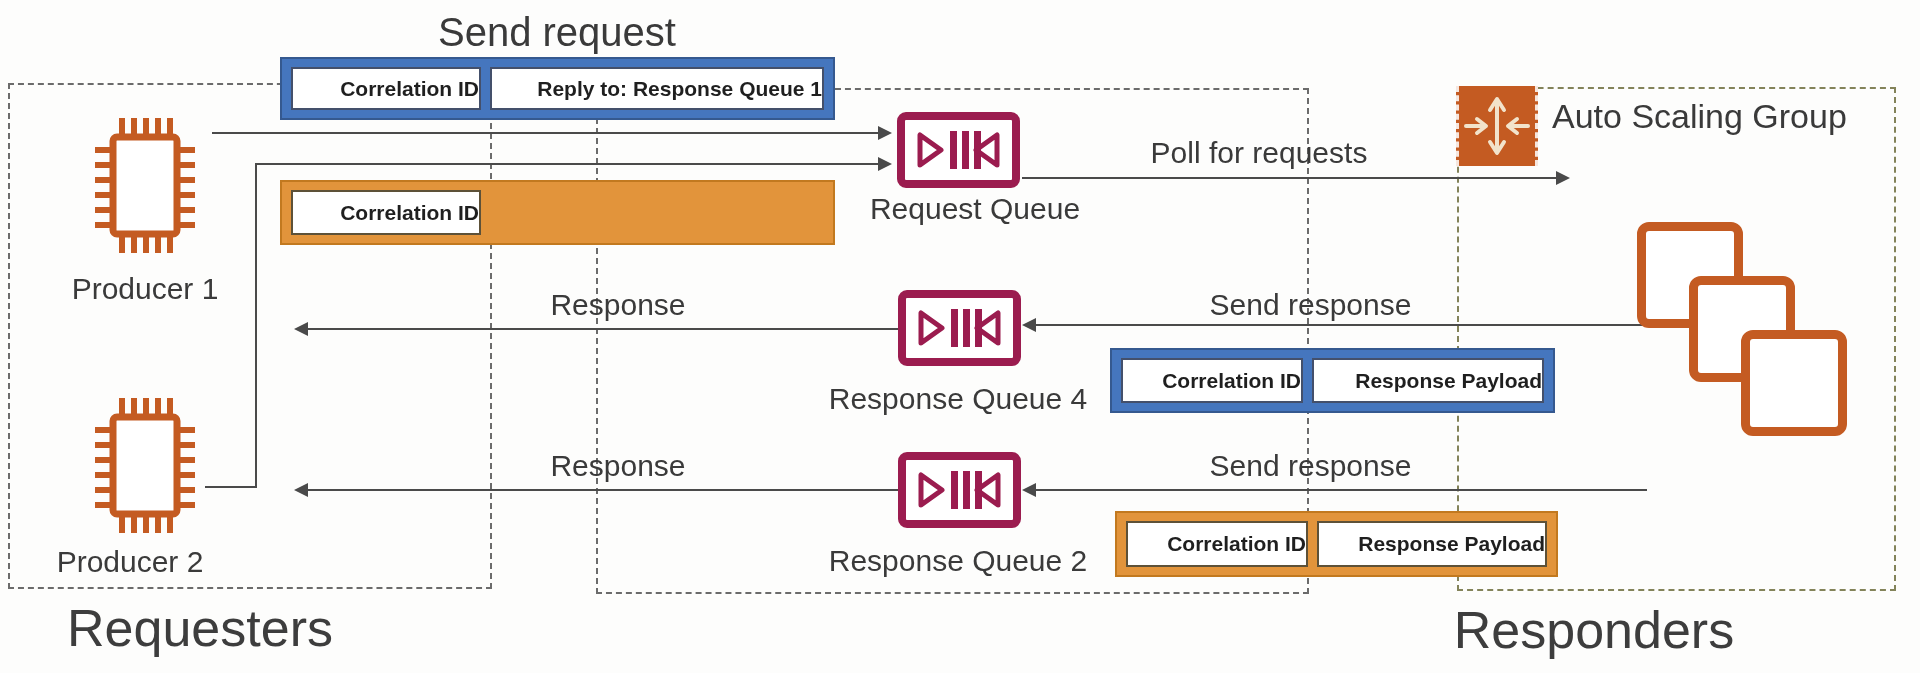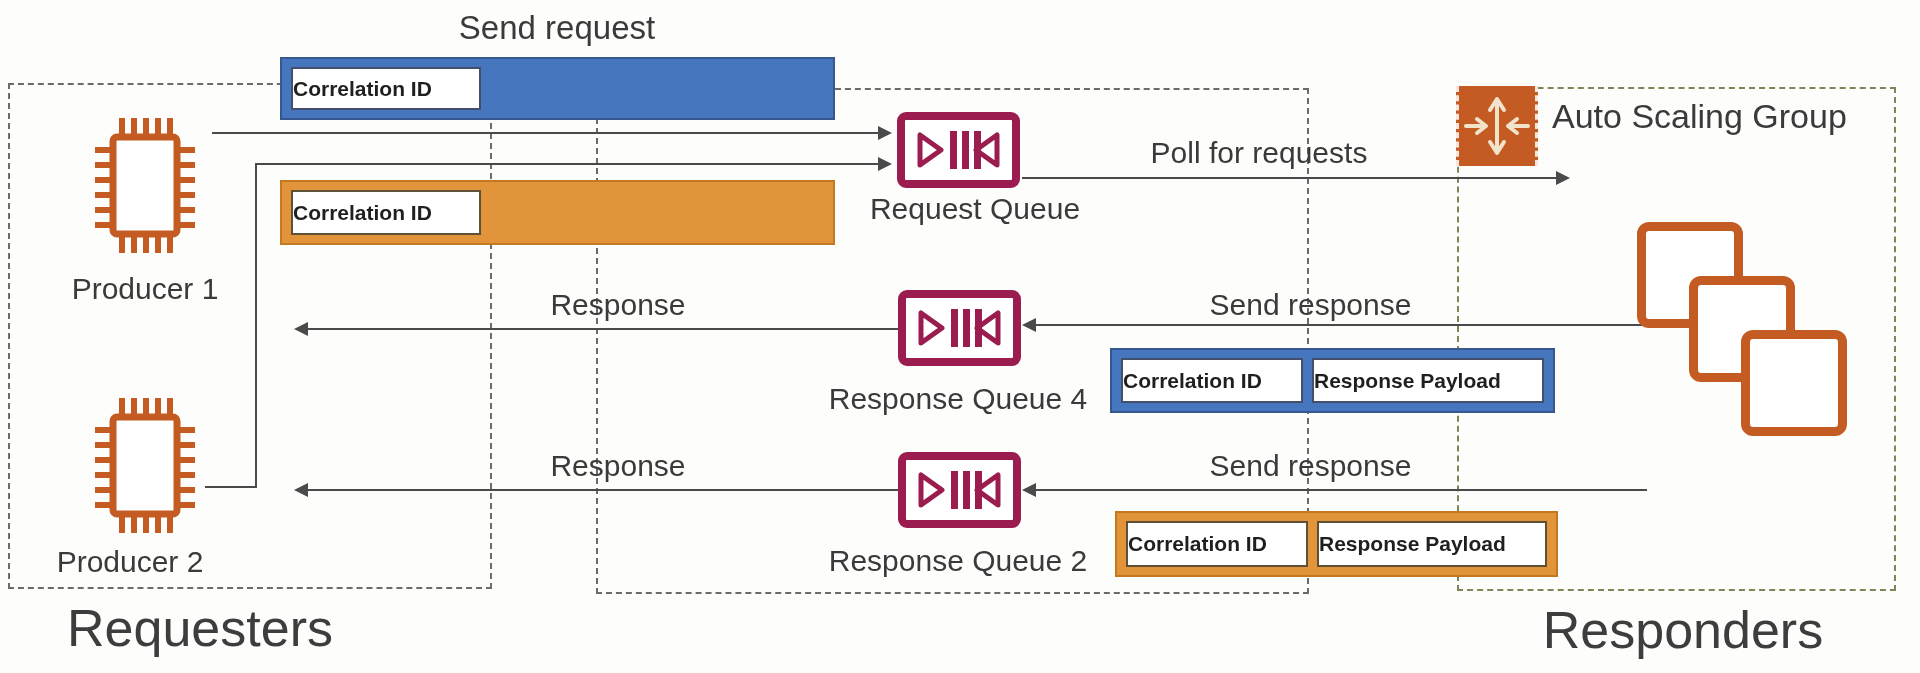--- a/index.html
+++ b/index.html
@@ -16,32 +16,32 @@
   .hline{position:absolute;height:2px;background:#4a4a4a;z-index:2;}
   .vline{position:absolute;width:2px;background:#4a4a4a;z-index:2;}
   
   .ah{position:absolute;width:0;height:0;border-top:7px solid transparent;border-bottom:7px solid transparent;z-index:2;}
   .ah.r{border-left:14px solid #4a4a4a;}
   .ah.l{border-right:14px solid #4a4a4a;}
   
   .msg{position:absolute;display:flex;gap:9px;padding:8px 9px;box-sizing:border-box;z-index:3;}
   .msg.blue{background:#4576BE;border:2px solid #35598f;}
   .msg.orange{background:#E2943B;border:2px solid #c2791f;}
-  .msg .field{background:#ffffff;border:2px solid #44506b;display:flex;align-items:center;justify-content:flex-start;
+  .msg .field{background:#ffffff;border:2px solid #44506b;display:flex;align-items:center;justify-content:flex-end;
     font-size:21px;font-weight:bold;color:#1f1f1f;white-space:nowrap;box-sizing:border-box;}
   .msg.orange .field{border-color:#5d5138;}
   .msg .f1{width:190px;flex:none;}
   .msg .f2{flex:1;}
   .msg.small .f1{width:182px;}
   
   .lbl{position:absolute;text-align:center;z-index:5;color:#3a3a3a;line-height:1.1;white-space:nowrap;}
   .lbl.flow{font-size:30px;}
   .lbl.node{font-size:30px;}
   .lbl.group{font-size:52px;color:#3d3d3d;}
-  .lbl.title{font-size:33px;}
+  .lbl.title{font-size:40px;}
   .lbl.asg{font-size:34px;text-align:left;}
   
   .icon{position:absolute;z-index:4;line-height:0;}
   .asg-icon{position:absolute;z-index:4;background:#C45B22;width:82px;height:80px;
     border-left:3px dashed rgba(255,255,255,.85);border-right:3px dashed rgba(255,255,255,.85);box-sizing:border-box;}
   .inst{position:absolute;width:88px;height:88px;background:#fff;border:9px solid #C45B22;border-radius:12px;}
 </style>
 </head>
 <body>
 
@@ -68,20 +68,23 @@
 
 <div class="ah l" style="left:294px;top:483px;"></div>
 <div class="hline" style="left:308px;top:489px;width:590px;"></div>
 
 <div class="ah l" style="left:1022px;top:483px;"></div>
 <div class="hline" style="left:1036px;top:489px;width:611px;"></div>
 
 <div class="msg blue" style="left:280px;top:57px;width:555px;height:63px;">
   <div class="field f1">
       <span>Correlation ID</span>
+    </div>
+  <div class="field f2">
+      <span>Reply to: Response Queue 1</span>
     </div>
 </div>
 <div class="msg orange" style="left:280px;top:180px;width:555px;height:65px;">
   <div class="field f1">
       <span>Correlation ID</span>
     </div>
 </div>
 <div class="msg blue small" style="left:1110px;top:348px;width:445px;height:65px;">
   <div class="field f1">
       <span>Correlation ID</span>
@@ -177,13 +180,13 @@
 <div class="lbl node" style="left:845px;top:192px;width:260px;">Request Queue</div>
 <div class="lbl node" style="left:808px;top:382px;width:300px;">Response Queue 4</div>
 <div class="lbl node" style="left:808px;top:544px;width:300px;">Response Queue 2</div>
 <div class="lbl flow" style="left:1104px;top:136px;width:310px;">Poll for requests</div>
 <div class="lbl flow" style="left:518px;top:288px;width:200px;">Response</div>
 <div class="lbl flow" style="left:1178px;top:288px;width:265px;">Send response</div>
 <div class="lbl flow" style="left:518px;top:449px;width:200px;">Response</div>
 <div class="lbl flow" style="left:1178px;top:449px;width:265px;">Send response</div>
 <div class="lbl asg" style="left:1552px;top:98px;width:340px;">Auto Scaling Group</div>
 <div class="lbl group" style="left:50px;top:600px;width:300px;">Requesters</div>
-<div class="lbl group" style="left:1528px;top:602px;width:310px;">Responders</div>
+<div class="lbl group" style="left:1439px;top:602px;width:310px;">Responders</div>
 
 </body></html>

